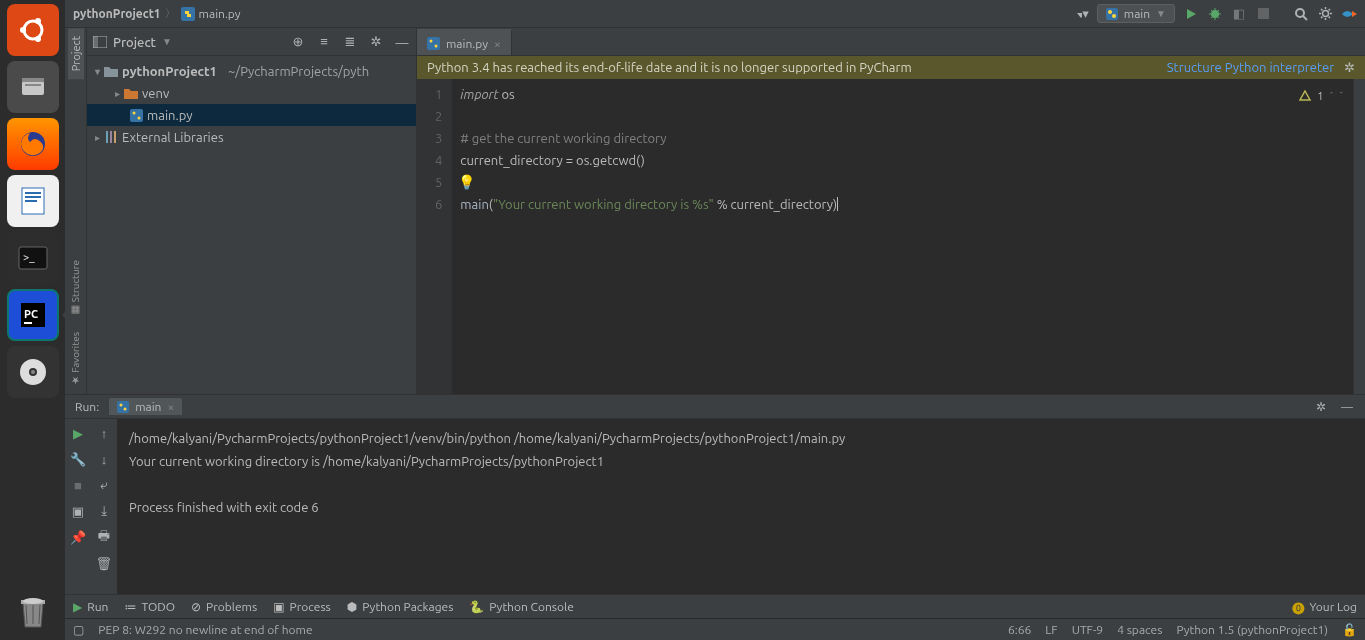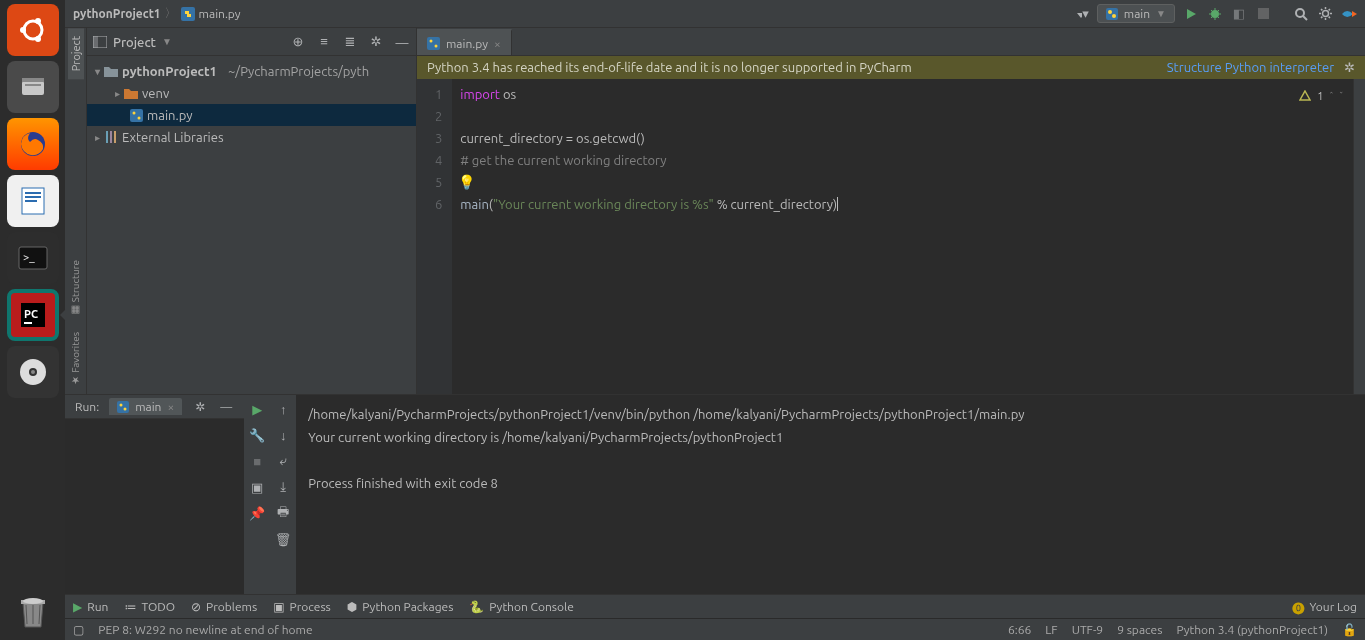--- a/index.html
+++ b/index.html
@@ -34,28 +34,28 @@
 .tab-bar { height: 28px; background: #3c3f41; display: flex; align-items: flex-end; border-bottom: 1px solid #323232; }
 .editor-tab { height: 26px; background: #4e5254; border-top: 2px solid #4e5254; padding: 0 10px; display: flex; align-items: center; gap: 6px; font-size: 12px; color: #bbbbbb; border-right: 1px solid #323232; }
 .editor-tab.active { background: #4e5254; border-top: 2px solid #4e5254; }
 .banner { background: #59572b; color: #d4d4c4; padding: 4px 10px; font-size: 13px; display: flex; align-items: flex-start; }
 .banner-link { color: #589df6; margin-left: auto; cursor: pointer; }
 .banner-gear { margin-left: 10px; color: #bbbbbb; cursor: pointer; }
 .editor-body { flex: 1; display: flex; font-family: "JetBrains Mono", "Consolas", monospace; font-size: 13px; position: relative; min-height: 0; }
 .line-gutter { background: #313335; color: #606366; text-align: right; padding: 4px 10px 4px 18px; user-select: none; line-height: 22px; }
 .code-area { flex: 1; padding: 4px 8px; line-height: 22px; position: relative; }
 .code-line { white-space: pre; }
-.kw { color: #d946ef; }
+.kw { color: #a3a3a3; font-style: italic; }
 .str { color: #6a8759; }
 .cmt { color: #808080; }
 .fn { color: #a9b7c6; }
 .bulb { position: absolute; left: -2px; color: #ffc66d; font-size: 14px; }
 .problems-badge { position: absolute; top: 6px; right: 10px; color: #bbbbbb; font-size: 11px; display: flex; align-items: center; gap: 6px; }
 .right-thin { width: 12px; background: #3c3f41; border-left: 1px solid #323232; }
-.bottom-panel { height: 200px; background: #2b2b2b; border-top: 1px solid #323232; display: flex; flex-direction: row; }
+.bottom-panel { height: 200px; background: #2b2b2b; border-top: 1px solid #323232; display: flex; flex-direction: column; }
 .run-header { height: 24px; background: #3c3f41; display: flex; align-items: center; padding: 0 10px; gap: 10px; border-bottom: 1px solid #323232; font-size: 12px; }
 .run-tab { display: flex; align-items: center; gap: 6px; background: #515658; padding: 2px 8px; border-radius: 2px 2px 0 0; }
 .run-header-right { margin-left: auto; display: flex; gap: 10px; }
 .run-body { flex: 1; display: flex; }
 .run-toolbar { width: 26px; background: #3c3f41; display: flex; flex-direction: column; align-items: center; padding-top: 6px; gap: 10px; }
 .run-toolbar2 { width: 26px; background: #3c3f41; display: flex; flex-direction: column; align-items: center; padding-top: 6px; gap: 10px; }
 .console { flex: 1; padding: 8px 12px; font-family: "JetBrains Mono", "Consolas", monospace; font-size: 13px; color: #bbbbbb; line-height: 22px; white-space: pre; overflow: hidden; }
 .tool-strip { height: 24px; background: #3c3f41; border-top: 1px solid #323232; display: flex; align-items: center; padding: 0 8px; gap: 16px; font-size: 12px; }
 .tool-item { display: flex; align-items: center; gap: 5px; cursor: pointer; }
 .tool-strip-right { margin-left: auto; display: flex; align-items: center; gap: 4px; }
@@ -98,21 +98,21 @@
         <rect x="7" y="11" width="16" height="2" fill="#2b6cb0"></rect>
         <rect x="7" y="15" width="12" height="2" fill="#2b6cb0"></rect>
       </svg>
   </div>
   <div class="launcher-item" style="background:#2d2d2d">
     <svg width="32" height="26" viewBox="0 0 32 26">
         <rect x="2" y="2" width="28" height="22" rx="2" fill="#111" stroke="#666"></rect>
         <text x="6" y="16" fill="#eee" font-size="11" font-family="monospace">&gt;_</text>
       </svg>
   </div>
-  <div class="launcher-item active" style="background:#b91c1c;border:4px solid #0f766e">
+  <div class="launcher-item active" style="background:#1d4ed8;border:2px solid #0f766e">
     <svg width="34" height="34" viewBox="0 0 34 34">
         <rect x="5" y="5" width="24" height="24" fill="#000"></rect>
         <text x="8" y="20" fill="#fff" font-size="11" font-weight="bold">PC</text>
         <rect x="8" y="24" width="8" height="2" fill="#fff"></rect>
       </svg>
   </div>
   <div class="launcher-item" style="background:#333">
     <svg width="34" height="34" viewBox="0 0 34 34">
         <circle cx="17" cy="17" r="13" fill="#ddd"></circle>
         <circle cx="17" cy="17" r="4" fill="#333"></circle>
@@ -300,22 +300,22 @@
           <div class="problems-badge">
             <svg width="12" height="12">
                 <path d="M6 1 L11 10 H1 Z" fill="none" stroke="#bbb853" stroke-width="1.5"></path>
               </svg>
             <span>1</span>
             <span class="chev">ˆ</span>
               <span class="chev">ˇ</span>
           </div>
           <div class="code-line"><span class="kw">import</span><span> os</span></div>
           <div class="code-line">&nbsp;</div>
+          <div class="code-line"><span class="cmt"># get the current working directory</span></div>
           <div class="code-line"><span>current_directory = os.getcwd()</span></div>
-          <div class="code-line"><span class="cmt"># get the current working directory</span></div>
           <div class="code-line" style="position:relative"><span class="bulb">💡</span>&nbsp;</div>
           <div class="code-line"><span class="fn">main</span><span>(</span><span class="str">"Your current working directory is %s"</span><span> % current_directory</span><span>)</span><span class="cursor-caret"></span></div>
         </div>
         <div class="right-thin"></div>
       </div>
     </div>
   </div>
 
   <div class="bottom-panel">
     <div class="run-header">
@@ -346,21 +346,21 @@
         <span class="tb-icon">↑</span>
         <span class="tb-icon">↓</span>
         <span class="tb-icon">⤶</span>
         <span class="tb-icon">⤓</span>
         <span class="tb-icon">🖶</span>
         <span class="tb-icon">🗑</span>
       </div>
       <div class="console"><span>/home/kalyani/PycharmProjects/pythonProject1/venv/bin/python /home/kalyani/PycharmProjects/pythonProject1/main.py</span>
 <span>Your current working directory is /home/kalyani/PycharmProjects/pythonProject1</span>
 <span></span>
-<span>Process finished with exit code 8</span></div>
+<span>Process finished with exit code 6</span></div>
     </div>
   </div>
 
   <div class="tool-strip">
     <div class="tool-item">
         <span style="color:#59a869">▶</span>
         <span>Run</span>
       </div>
     <div class="tool-item">
         <span>≔</span>
@@ -390,18 +390,18 @@
     </div>
   </div>
 
   <div class="status-bar">
     <span>▢</span>
     <span>PEP 8: W292 no newline at end of home</span>
     <div class="status-right">
       <span>6:66</span>
       <span>LF</span>
       <span>UTF-9</span>
-      <span>9 spaces</span>
-      <span>Python 3.4 (pythonProject1)</span>
+      <span>4 spaces</span>
+      <span>Python 1.5 (pythonProject1)</span>
       <span>🔓</span>
     </div>
   </div>
 </div>
 
 </body></html>

